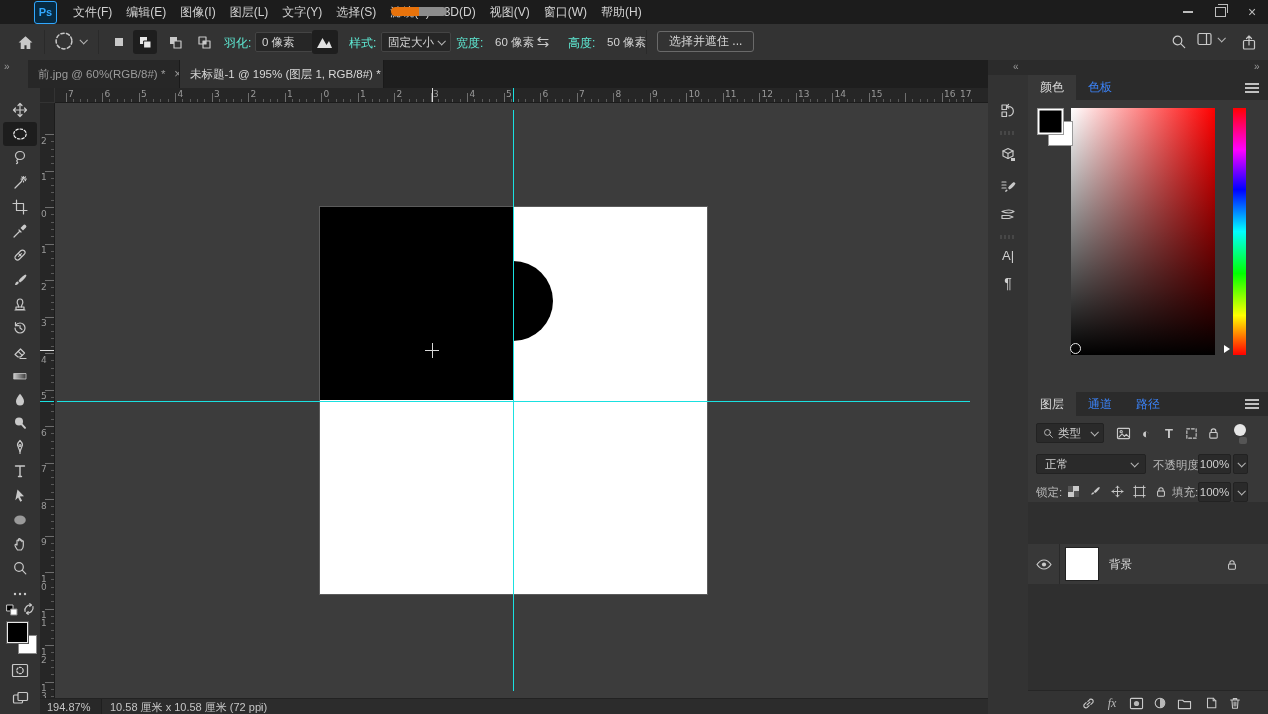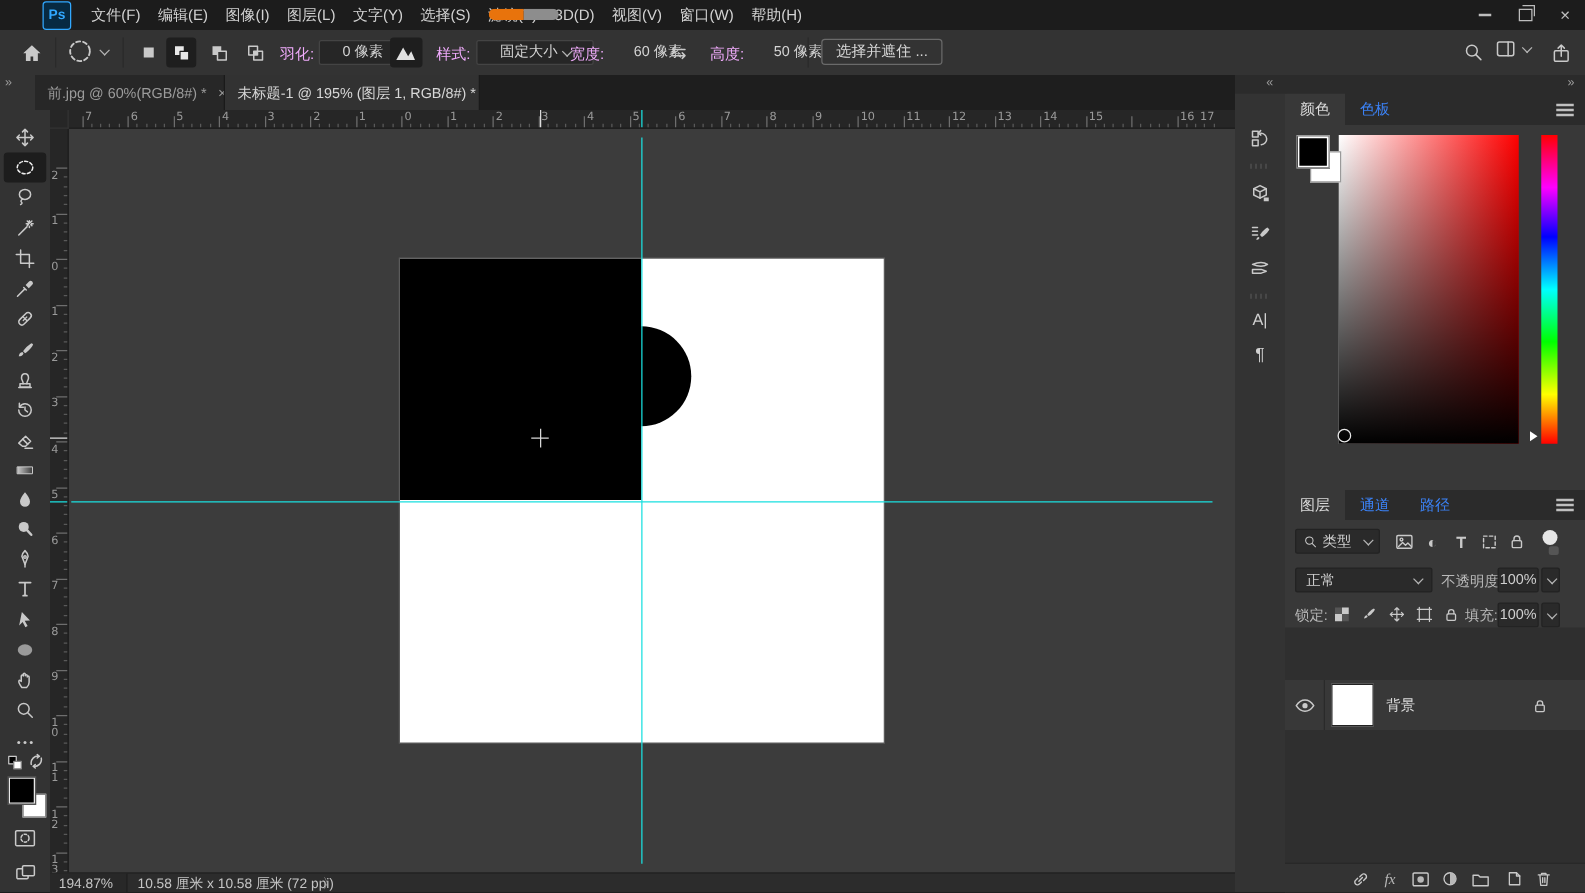--- a/index.html
+++ b/index.html
@@ -21,22 +21,22 @@
   .progress-pill .p1{width:50%;height:100%}
   .progress-pill .p2{width:50%;height:100%}
   .winbtns{position:absolute;right:0;top:0;height:24px;display:flex}
   .winbtn{width:32px;height:24px;display:flex;align-items:center;justify-content:center;color:#bdbdbd}
   .minbar{width:10px;height:1.5px;background:#bdbdbd}
   .restore{width:9px;height:8px;border:1px solid #bdbdbd;position:relative;background:#1c1c1c}
   .restore:before{content:"";position:absolute;left:2px;top:-4px;width:9px;height:8px;border:1px solid #bdbdbd;border-bottom:none;border-left:none}
 
   
   .optionsbar{left:0;top:24px;width:1268px;height:36px;background:#333;border-bottom:1px solid #242424}
-  .ob-label{color:#f0abfc;font-size:12px;white-space:nowrap}
-  .ob-input{background:#262626;border:1px solid #444;border-radius:2px;color:#d4d4d4;height:18px;line-height:18px;padding:0 18px;font-size:11.5px;white-space:nowrap}
+  .ob-label{color:#5eead4;font-size:12px;white-space:nowrap}
+  .ob-input{background:#262626;border:1px solid #444;border-radius:2px;color:#d4d4d4;height:18px;line-height:18px;padding:0 6px;font-size:11.5px;white-space:nowrap}
   .mode-btn{width:24px;height:24px;border-radius:3px}
   .mode-btn.active{background:#1e1e1e}
   .chev{display:inline-block;width:5px;height:5px;border-right:1.3px solid #b5b5b5;border-bottom:1.3px solid #b5b5b5;transform:rotate(45deg) translateY(-1px)}
   .sam-btn{border:1px solid #6a6a6a;border-radius:3px;height:21px;line-height:19px;padding:0 11px;font-size:12px;color:#d6d6d6;background:transparent;white-space:nowrap}
   .vdiv{width:1px;height:24px;background:#2a2a2a}
 
   
   .tabbar{left:0;top:60px;width:988px;height:28px;background:#1e1e1e}
   .tabstrip-corner{left:0;top:0;width:28px;height:28px;background:#333;color:#9a9a9a;font-size:10px;padding:1px 0 0 4px;box-sizing:border-box}
   .doc-tab{top:0;height:28px;display:flex;align-items:center;gap:9px;padding:0 10px;box-sizing:border-box;font-size:11.5px;white-space:nowrap;overflow:hidden}

